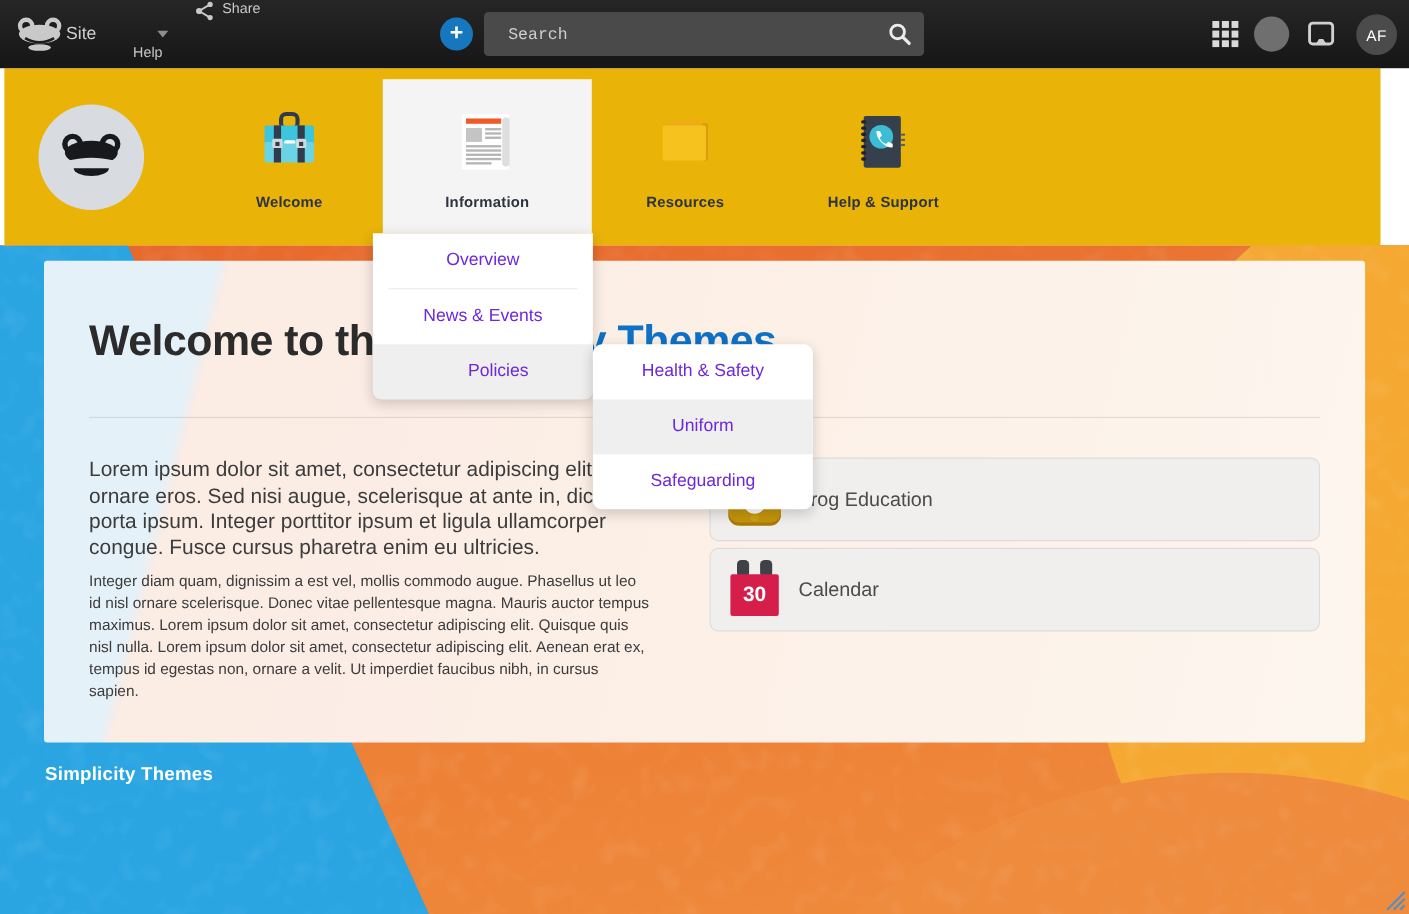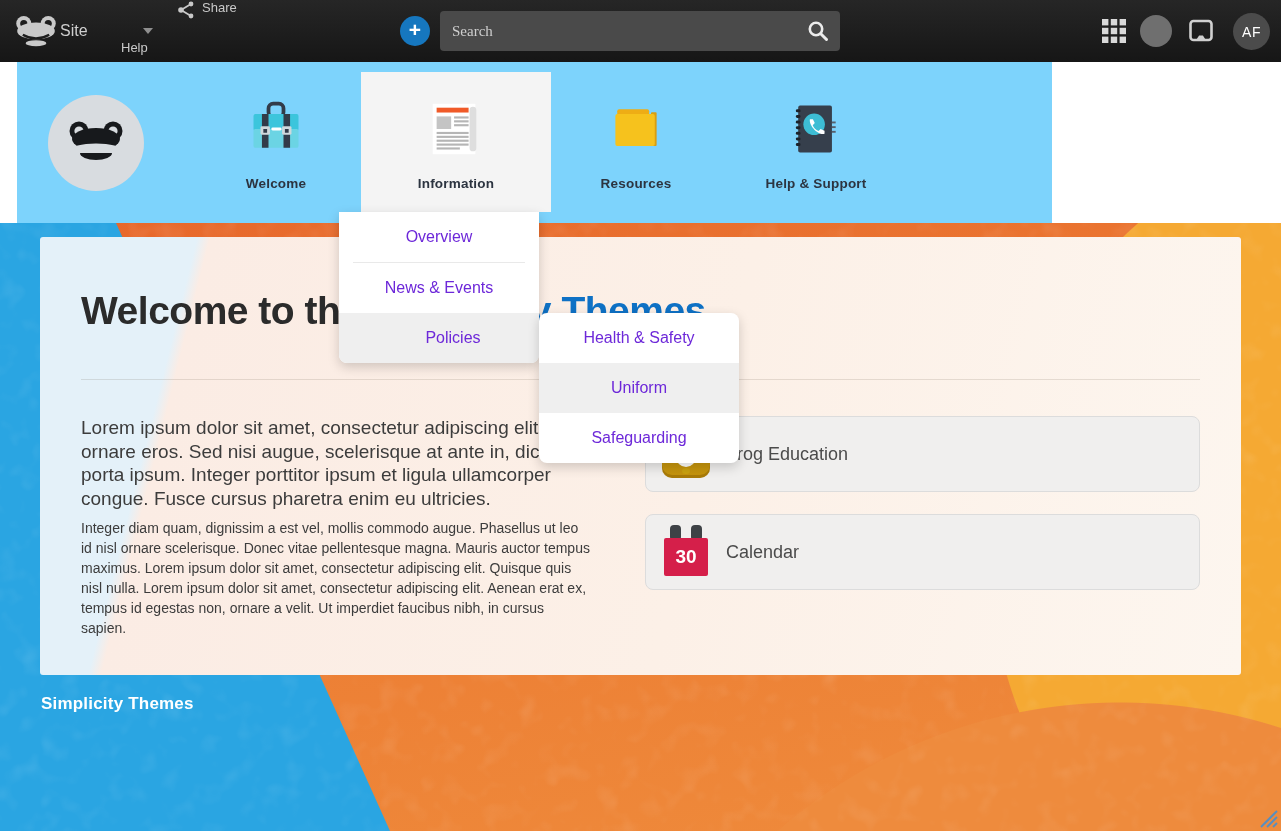--- a/index.html
+++ b/index.html
@@ -17,33 +17,33 @@
   .tb-help { position:absolute; left:121px; top:16px; height:62px; display:flex; align-items:center;
              color:#c9c9c9; font-size:13px; cursor:pointer; }
   .tb-share { position:absolute; left:176px; top:0; height:50px; display:flex; align-items:flex-start;
               gap:6px; color:#c9c9c9; font-size:13px; cursor:pointer; }
   .tb-plus { position:absolute; left:400px; top:16px; width:30px; height:30px; border-radius:50%;
              background:#1677bf; color:#fff; display:flex; align-items:center; justify-content:center;
              font-size:21px; font-weight:bold; cursor:pointer; padding-bottom:2px; }
   .tb-search { position:absolute; left:440px; top:11px; width:400px; height:40px; background:#4a4a4a;
                border-radius:4px; display:flex; align-items:center; }
   .tb-search input { flex:1; background:transparent; border:none; outline:none; color:#e3e3e3;
-                     font-size:15px; padding:0 12px; font-family:Liberation Serif, serif; }
+                     font-size:15px; padding:0 22px; font-family:Liberation Mono, monospace; }
   .tb-search input::placeholder { color:#cfcfcf; opacity:1; }
   .tb-search .mag { margin-right:10px; }
   .tb-grid { position:absolute; left:1102px; top:19px; width:24px; height:24px; cursor:pointer; }
   .tb-circle { position:absolute; left:1140px; top:15px; width:32px; height:32px; border-radius:50%;
                background:#6f6f6f; cursor:pointer; }
   .tb-monitor { position:absolute; left:1188px; top:18px; width:26px; height:26px; cursor:pointer; }
   .tb-avatar { position:absolute; left:1233px; top:13px; width:37px; height:37px; border-radius:50%;
                background:#4b4b4b; color:#fff; font-size:14px; display:flex; align-items:center;
                justify-content:center; letter-spacing:.5px; cursor:pointer; }
 
   
-  .navstrip { position:absolute; left:17px; top:62px; width:1035px; height:161px; background:#7dd3fc; z-index:10; }
+  .navstrip { position:absolute; left:4px; top:62px; width:1251px; height:161px; background:#eab308; z-index:10; }
   .frog-circle { position:absolute; left:31px; top:33px; width:96px; height:96px; border-radius:50%;
                  background:#d8dce0; display:flex; align-items:center; justify-content:center; cursor:pointer; }
   .nav-item { position:absolute; top:10px; width:190px; height:140px; display:flex; flex-direction:column;
               align-items:center; padding-top:26px; cursor:pointer; }
   .nav-item.active { background:#f4f4f4; }
   .nav-item .nico { width:62px; height:62px; display:flex; align-items:center; justify-content:center; }
   .nav-item .nlabel { margin-top:16px; font-size:13.5px; font-weight:bold; color:#2c3440; letter-spacing:.2px; }
   .ni-0 { left:164px; } .ni-1 { left:344px; } .ni-2 { left:524px; } .ni-3 { left:704px; } .ni-4 { left:884px; }
 
   
@@ -62,21 +62,21 @@
   .heading { position:absolute; left:41px; top:52px; font-size:39px; font-weight:bold;
              letter-spacing:-0.5px; color:#2b2b2b; white-space:nowrap; }
   .heading .accent { color:#0e71c5; }
   .rule { position:absolute; left:41px; top:142px; width:1119px; height:1px; background:rgba(60,40,20,0.12); }
   .para-lead { position:absolute; left:41px; top:179px; width:524px; font-size:19px; line-height:23.5px; color:#3c3c3c; }
   .para-body { position:absolute; left:41px; top:281px; width:512px; font-size:14px; line-height:20px; color:#3c3c3c; }
 
   .cards { position:absolute; left:605px; top:179px; width:555px; }
   .card { width:555px; height:76px; background:#f0efee; border:1px solid #dcdcdc; border-radius:8px;
           display:flex; align-items:center; padding-left:16px; cursor:pointer; }
-  .card + .card { margin-top:22px; }
+  .card + .card { margin-top:6px; }
   .card .clabel { margin-left:16px; font-size:18px; color:#4b4b4b; }
   .gold-icon { position:relative; width:48px; height:48px; border-radius:10px; overflow:hidden;
                background:linear-gradient(#d3a211,#c3920c);
                box-shadow:inset 0 -3px 0 rgba(120,80,0,.35), inset 0 2px 0 rgba(255,230,140,.5); }
   .gold-icon .gface { position:absolute; left:14px; top:17px; width:20px; height:20px; border-radius:50%;
                       background:#fff; }
   .gold-icon .geye { position:absolute; left:20px; top:38px; width:8px; height:6px; border-radius:50%;
                      background:#caa20f; }
   .cal-icon { position:relative; width:48px; height:54px; }
   .cal-icon .tab { position:absolute; top:0; width:11px; height:16px; border-radius:4px; background:#3e4246; }

